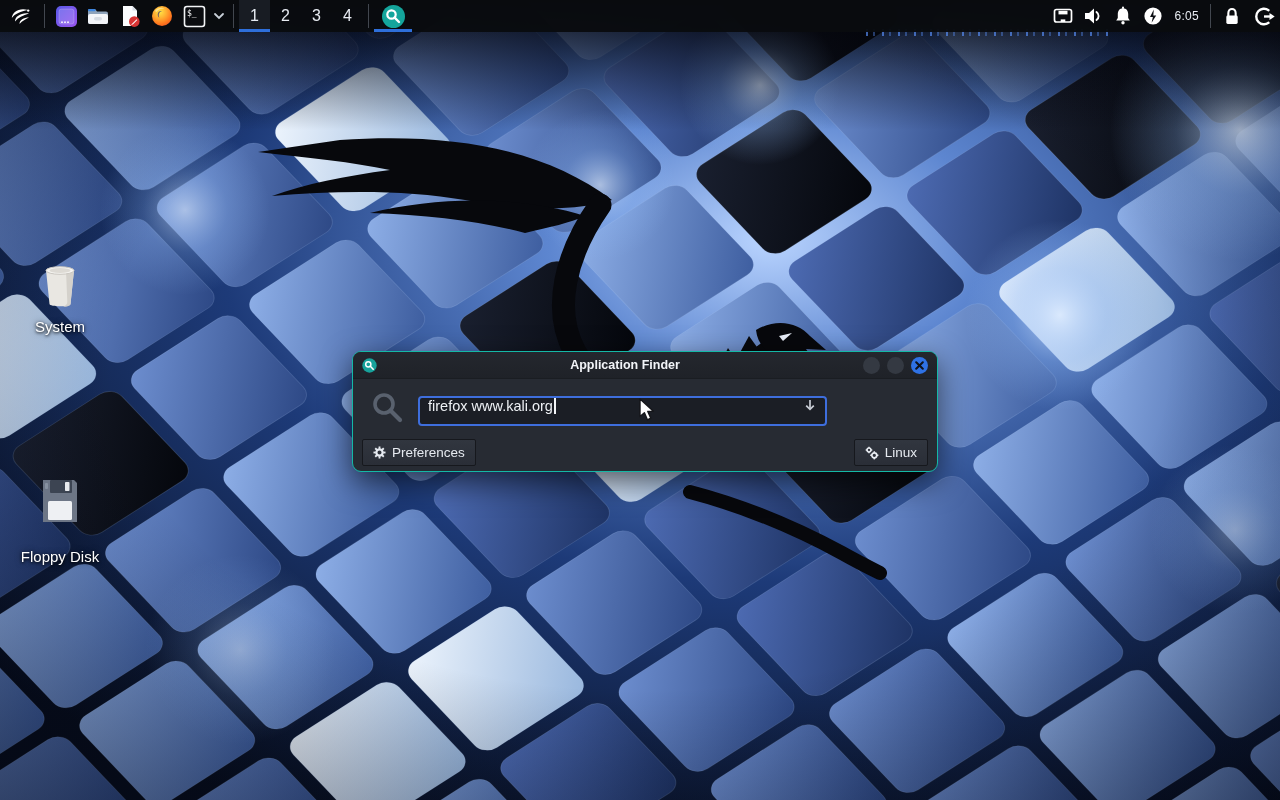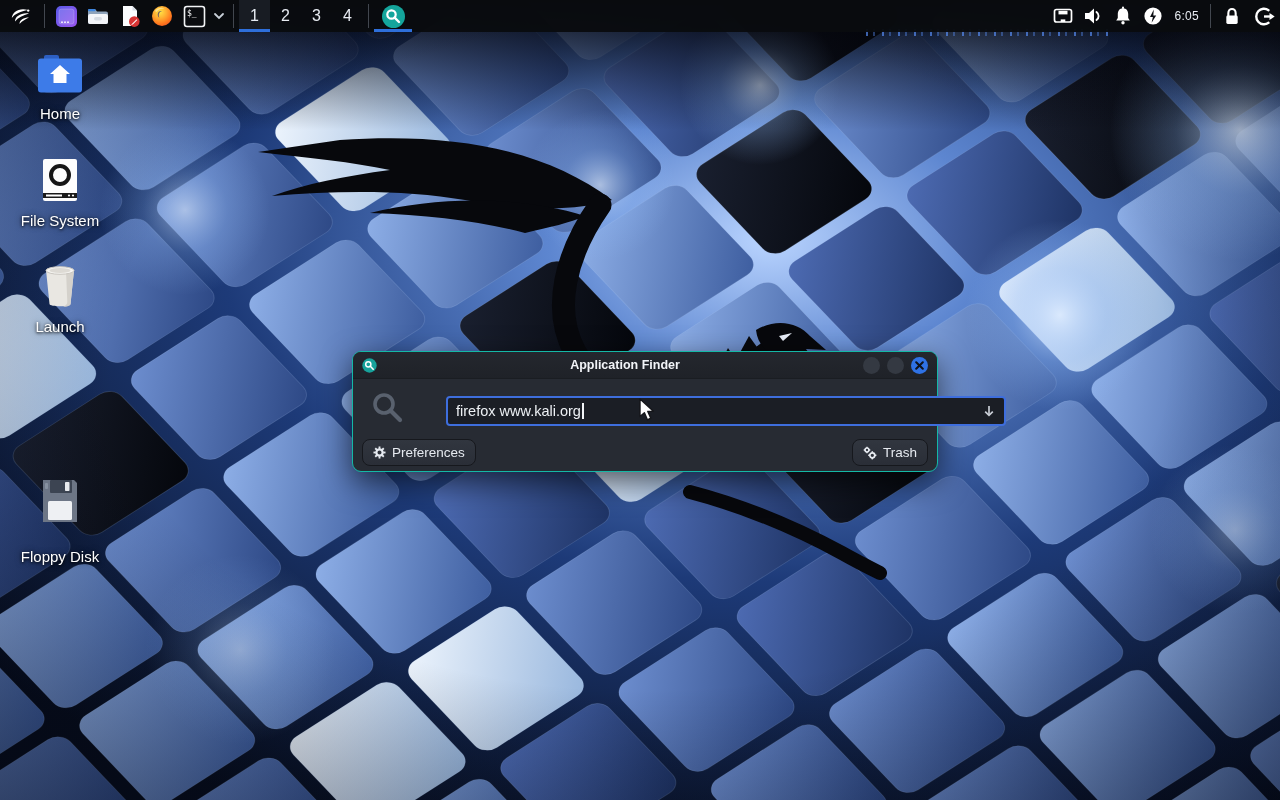--- a/index.html
+++ b/index.html
@@ -55,30 +55,30 @@
     background:linear-gradient(#24272e,#1f2228); border-radius:8px 8px 0 0; border-bottom:1px solid #1a1d22; }
   .titlebar .mini-icon { width:15px; height:15px; flex:0 0 auto; }
   .titlebar .title { flex:1; text-align:center; font-size:12.5px; font-weight:bold; color:#f2f4f8;
     margin-left:10px; }
   .win-buttons { display:flex; gap:7px; }
   .win-btn { width:17px; height:17px; border-radius:50%; border:none; background:#343942; display:flex;
     align-items:center; justify-content:center; }
   .win-btn.close { background:#2f72e5; }
   .dialog-body { position:relative; height:93px; }
   .big-magnifier { position:absolute; left:18px; top:12px; }
-  .textbox { position:absolute; left:65px; top:17px; width:560px; height:30px;
+  .textbox { position:absolute; left:65px; top:17px; width:409px; height:30px;
     background:#1b1e25; border:2px solid #3e6edd; border-radius:4px;
-    display:flex; align-items:center; padding:0 8px;margin-left:28px; }
+    display:flex; padding:0 8px; }
   .textbox .txt { font-size:14.5px; color:#edf0f4; white-space:pre; }
   .caret { width:2px; height:16px; background:#f2f4f7; margin-left:1px; }
   .textbox .dd-arrow { margin-left:auto; }
   .btn-row { position:absolute; left:0; right:0; top:60px; height:27px; padding:0 9px;
     display:flex; justify-content:space-between; }
   .dlg-btn { display:flex; align-items:center; gap:6px; padding:0 10px; height:27px;
-    background:linear-gradient(#31363f,#2a2e37); border:1px solid #16181d; border-radius:8px;
+    background:linear-gradient(#31363f,#2a2e37); border:1px solid #16181d; border-radius:2px;
     color:#e6eaf0; font-size:13.5px; }
 
   
   .cursor { position:absolute; left:638px; top:398px; z-index:40; }
 </style>
 </head>
 <body>
 
 <div id="screen">
 
@@ -459,49 +459,30 @@
       <button class="session-btn">
         <svg width="23" height="23" viewBox="0 0 24 24">
           <path d="M16.2,5.4 A8.1,8.1 0 1 0 16.2,18.6" fill="none" stroke="#fff" stroke-width="2.5" stroke-linecap="round"></path>
           <line x1="11.5" y1="12" x2="18.5" y2="12" stroke="#fff" stroke-width="2.5"></line>
           <polygon points="17.2,8.3 22.6,12 17.2,15.7" fill="#fff"></polygon>
         </svg>
       </button>
     </div>
   </div>
 
-  <div class="dicon" id="dicon-home">
-    <svg width="46" height="40" viewBox="0 0 46 40">
-      <rect x="7" y="0" width="15" height="8" rx="2" fill="#2d5fc2"></rect>
-      <rect x="1" y="3.5" width="44" height="34" rx="3" fill="#3d7be8"></rect>
-      <path d="M23,10 L33,19 L29.5,19 L29.5,28 L16.5,28 L16.5,19 L13,19 Z" fill="#fff"></path>
-    </svg>
-    <span class="dlabel">Home</span>
-  </div>
-
-  <div class="dicon" id="dicon-fs">
-    <svg width="40" height="44" viewBox="0 0 40 44">
-      <rect x="3" y="1" width="34" height="42" rx="2" fill="#fdfdfd"></rect>
-      <circle cx="20" cy="17" r="9" fill="none" stroke="#151515" stroke-width="4"></circle>
-      <rect x="3" y="35" width="34" height="5" fill="#1a1a1a"></rect>
-      <rect x="6" y="36.5" width="16" height="2" fill="#fdfdfd"></rect>
-      <circle cx="29" cy="37.5" r="1.1" fill="#fdfdfd"></circle>
-        <circle cx="33" cy="37.5" r="1.1" fill="#fdfdfd"></circle>
-    </svg>
-    <span class="dlabel">File System</span>
-  </div>
+
 
   <div class="dicon" id="dicon-trash">
     <svg width="44" height="44" viewBox="0 0 44 44">
       <path d="M8,6 L36,6 L32.5,40 C32.5,43 11.5,43 11.5,40 Z" fill="#e9e7e2"></path>
       <path d="M28,6.5 L36,6 L32.5,40 C32.5,42 28,43 24,42.8 C28,41.8 29,40.5 29.3,38 Z" fill="#d4d1cb"></path>
       <ellipse cx="22" cy="6.5" rx="14" ry="3.8" fill="#f6f5f2" stroke="#c9c6c0" stroke-width="1"></ellipse>
       <ellipse cx="22" cy="6.5" rx="10.5" ry="2.5" fill="#dddad4"></ellipse>
     </svg>
-    <span class="dlabel">Launch</span>
+    <span class="dlabel">System</span>
   </div>
 
 
   <div class="dicon" id="dicon-floppy">
     <svg width="42" height="44" viewBox="0 0 42 44">
       <path d="M4,1 L35,1 L38,4 L38,43 L4,43 Z" fill="#6d7686"></path>
       <rect x="11" y="1" width="22" height="13" rx="1" fill="#3c4452"></rect>
       <rect x="26" y="3" width="4.5" height="9" rx="0.8" fill="#e8eaee"></rect>
       <rect x="9" y="22" width="24" height="19" rx="1.5" fill="#eef0f3"></rect>
       <rect x="6" y="4" width="3" height="6" rx="1" fill="#8791a0"></rect>
@@ -571,21 +552,21 @@
                 <line x1="6" y1="4" x2="7.3" y2="4"></line>
             </g>
             <circle cx="9.3" cy="9.3" r="2.5" fill="none" stroke="#e8ecf2" stroke-width="1.7"></circle>
             <g stroke="#e8ecf2" stroke-width="1.5">
               <line x1="9.3" y1="5.2" x2="9.3" y2="6.7"></line>
                 <line x1="9.3" y1="11.9" x2="9.3" y2="13.4"></line>
               <line x1="5.2" y1="9.3" x2="6.7" y2="9.3"></line>
                 <line x1="11.9" y1="9.3" x2="13.4" y2="9.3"></line>
             </g>
           </svg>
-          <span>Trash</span>
+          <span>Linux</span>
         </button>
       </div>
     </div>
   </div>
 
   <svg class="cursor" width="18" height="24" viewBox="0 0 18 24">
     <path d="M2,1 L2,18.5 L6.4,14.8 L9.4,21.8 L12.8,20.2 L9.8,13.4 L15.4,13.2 Z" fill="#fff" stroke="#15161a" stroke-width="1.4" stroke-linejoin="round"></path>
   </svg>
 
 </div>

